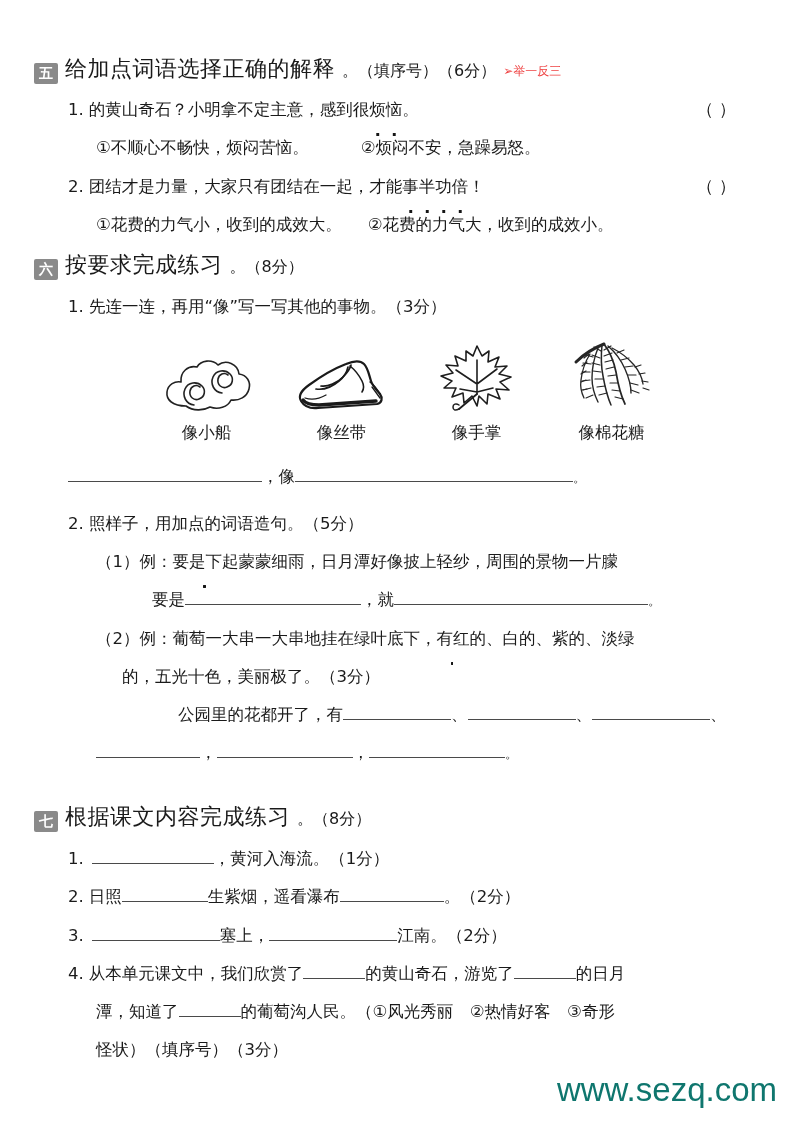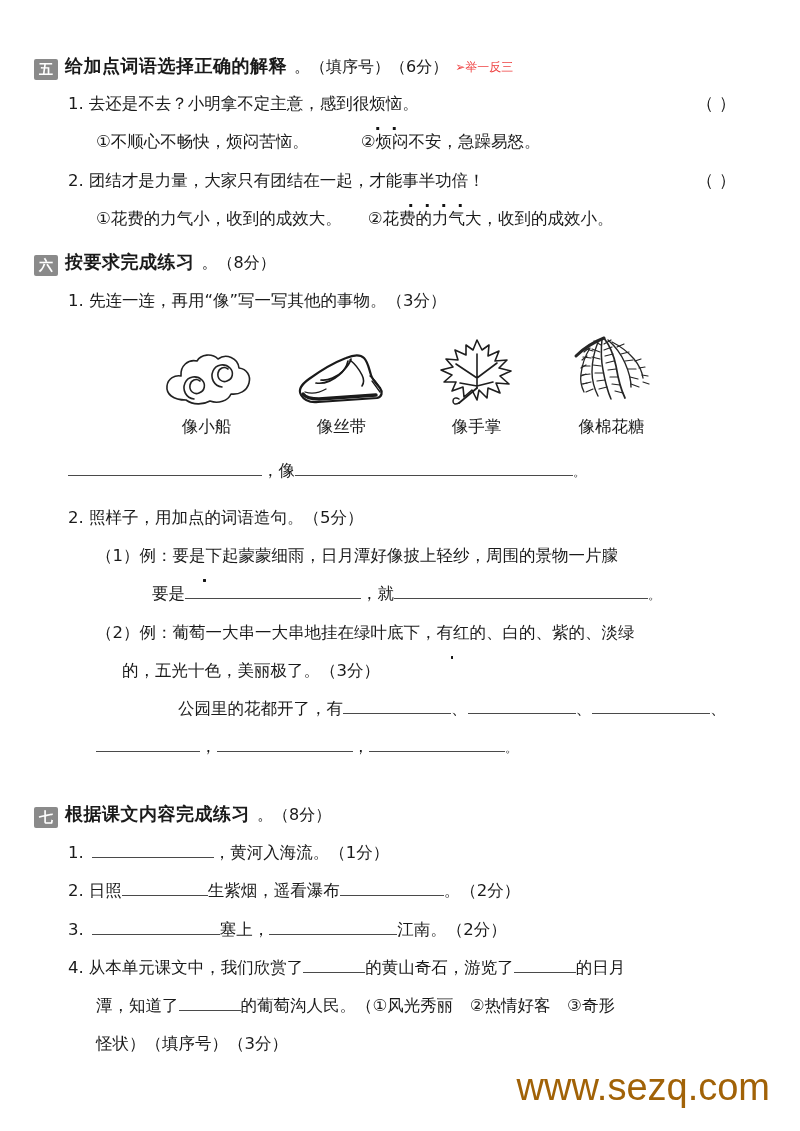--- a/index.html
+++ b/index.html
@@ -38,22 +38,22 @@
     color: #ffffff;
     font-size: 14px;
     font-weight: bold;
     border-radius: 2px;
     flex: 0 0 auto;
     position: relative;
     top: 2px;
     letter-spacing: 0;
   }
   .sec-title {
-    font-size: 18px;
-    font-weight: bold;
+    font-size: 22px;
+    font-weight: normal;
     letter-spacing: 0.5px;
   }
   .sec-note {
     font-size: 16px;
     font-weight: normal;
     letter-spacing: 0;
   }
   .tag {
     font-size: 12px;
     color: #ef4444;
@@ -131,24 +131,24 @@
     font-size: 16.5px;
   }
   .pic-label {
     width: 110px;
     text-align: center;
   }
 
   
   .watermark {
     position: absolute;
-    right: 30px;
+    right: 23px;
     bottom: 22px;
-    font-size: 38px;
-    color: #a16207;
+    font-size: 33px;
+    color: #0f766e;
     font-family: "Liberation Sans", sans-serif;
     letter-spacing: 0px;
     white-space: nowrap;
   }
 </style>
 </head>
 <body>
 
 <div class="page">
 
@@ -156,21 +156,21 @@
 
     <div class="sec-head">
       <span class="sec-badge">五</span>
       <span class="sec-title">给加点词语选择正确的解释</span>
         <span class="sec-note">。（填序号）（6分）</span>
         <span class="tag">➢举一反三</span>
     </div>
 
     <div class="q q-indent row" style="margin-top:6px;">
       <span>1.</span>
-      <span style="margin-left:5px;">去还是不去？小明拿不定主意，感到很</span>
+      <span style="margin-left:5px;">的黄山奇石？小明拿不定主意，感到很</span>
         <span class="dotted">烦恼</span>
         <span>。</span>
       <span class="spacer"></span>
       <span class="paren">（      ）</span>
       <span style="width:38px;"></span>
     </div>
 
     <div class="q q-indent2 row">
       <span>①不顺心不畅快，烦闷苦恼。</span>
       <span style="width:52px;"></span>

